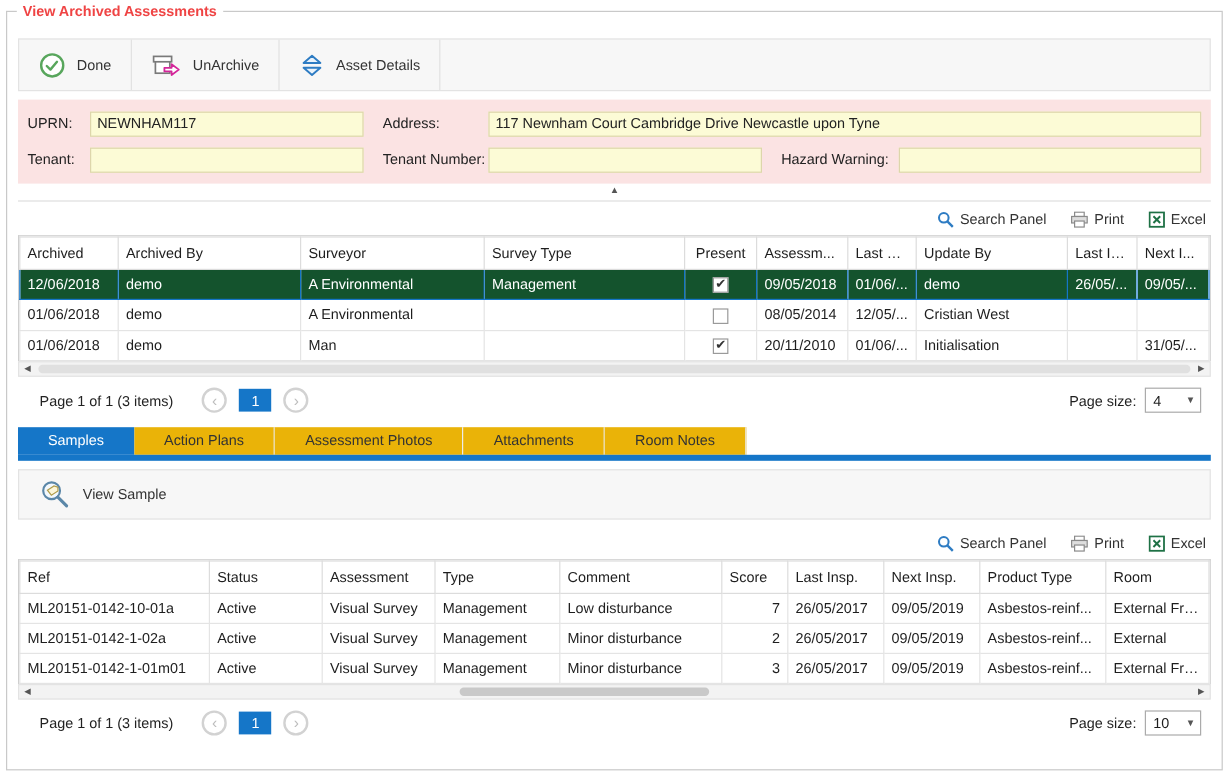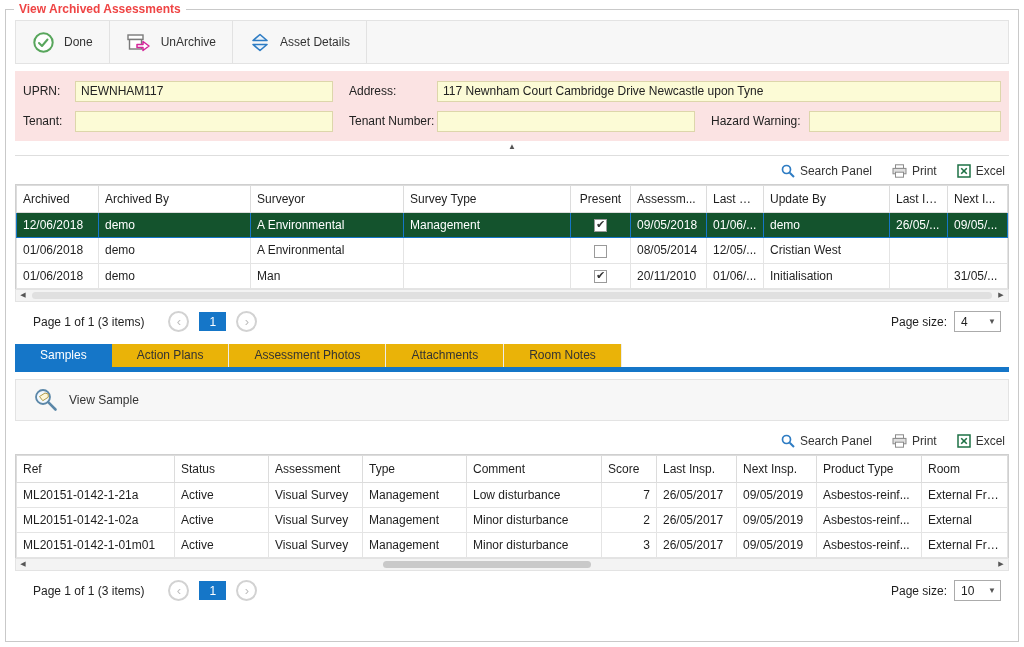--- a/index.html
+++ b/index.html
@@ -16,21 +16,21 @@
     position: absolute; left: 5px; top: 9px; right: 5px; bottom: 5px;
     border: 1px solid #c9c9c9;
   }
   .legend {
     position: absolute; top: -8px; left: 8px;
     background: #fff; padding: 0 5px;
     color: #ef4444; font-weight: bold;
   }
   .content {
     position: absolute; left: 9px; right: 9px; top: 10px; bottom: 6px;
-    display: flex; flex-direction: column;
+    display: flex; flex-direction: column; justify-content: center;
   }
 
   
   .toolbar {
     height: 44px; background: #f7f7f7; border: 1px solid #e3e3e3;
     display: flex; align-items: stretch; margin-bottom: 7px; flex: none;
   }
   .tbtn {
     display: flex; align-items: center; gap: 9px; padding: 0 16px;
     background: transparent; border: none; font: inherit; color: #333; cursor: pointer;
@@ -43,21 +43,21 @@
   .frow + .frow { margin-top: 8px; }
   .flabel { color: #222; flex: none; }
   .l1 { width: 52px; }
   .l2 { width: 88px; }
   .l3 { width: 98px; }
   .fsp { width: 16px; flex: none; }
   .finput {
     height: 21px; background: #fcfbd6; border: 1px solid #ddd6ab;
     padding: 0 5px; font: inherit; font-size: 12px; color: #222;
   }
-  .w240 { width: 258px; flex: none; }
+  .w240 { width: 228px; flex: none; }
   .fgrow { flex: 1; min-width: 0; }
 
   
   .splitter { height: 15px; position: relative; border-bottom: 1px solid #dedede; margin-bottom: 2px; flex: none; }
   .collapse { position: absolute; left: 50%; top: 2px; transform: translateX(-50%);
     font-size: 8px; color: #555; line-height: 1; cursor: pointer; }
 
   
   .gridlinks { height: 26px; display: flex; justify-content: flex-end; align-items: center;
     gap: 20px; padding-right: 4px; flex: none; }
@@ -394,21 +394,21 @@
             <th>Comment</th>
             <th>Score</th>
             <th>Last Insp.</th>
             <th>Next Insp.</th>
             <th>Product Type</th>
             <th>Room</th>
           </tr>
         </thead>
         <tbody>
           <tr>
-            <td>ML20151-0142-1-21a</td>
+            <td>ML20151-0142-10-01a</td>
             <td>Active</td>
             <td>Visual Survey</td>
             <td>Management</td>
             <td>Low disturbance</td>
             <td class="num">7</td>
             <td>26/05/2017</td>
             <td>09/05/2019</td>
             <td>Asbestos-reinf...</td>
             <td>External Front ..</td>
           </tr>

